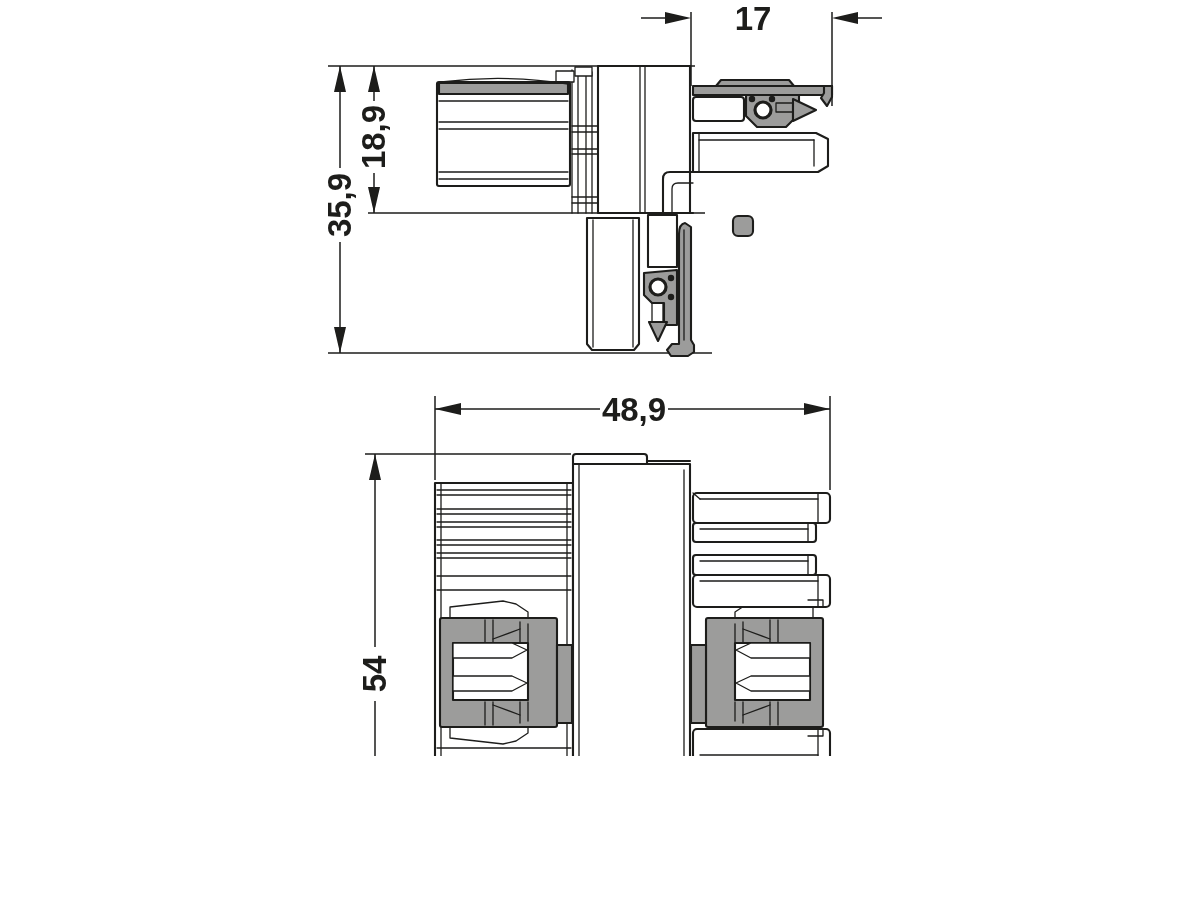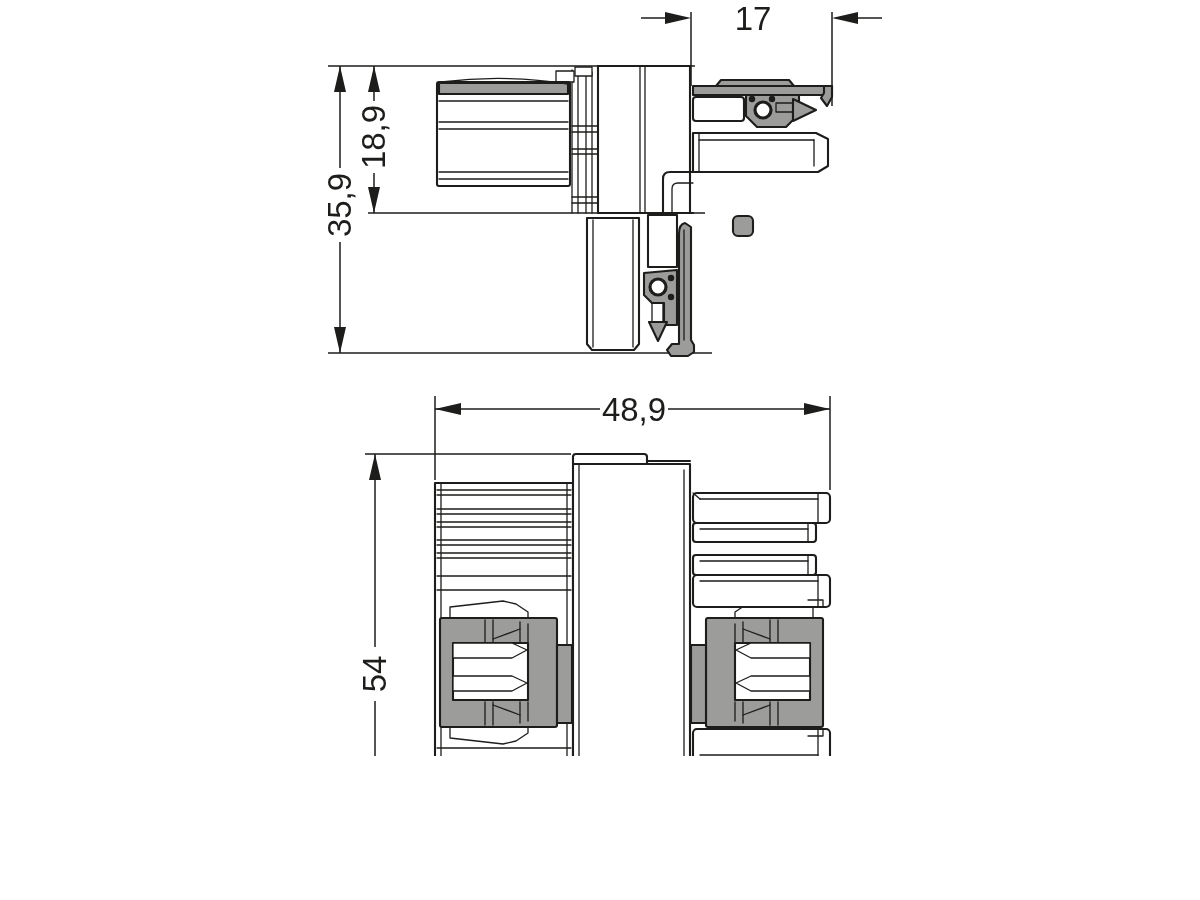--- a/index.html
+++ b/index.html
@@ -1,17 +1,17 @@
 <!DOCTYPE html>
 <html><head>
 <meta charset="utf-8">
 <style>
   html,body { margin:0; padding:0; background:#fff; }
   .page { position:relative; width:1200px; height:756px; background:var(--bg,#fff); overflow:hidden;
-          font-family:"Liberation Sans", sans-serif; }
+          font-family:"Liberation Sans", sans-serif;font-weight:bold; }
   svg { display:block; }
   
   .o  { fill:none;  stroke:var(--line,#1d1d1b); stroke-linejoin:round; stroke-linecap:round; }
   .w  { fill:#ffffff; stroke:var(--line,#1d1d1b); stroke-linejoin:round; }
   .g  { fill:var(--gray,#9c9c9b); stroke:var(--line,#1d1d1b); stroke-linejoin:round; }
   .d  { fill:var(--line,#1d1d1b); stroke:none; }
   .s2 { stroke-width:2.1; }
   .s1 { stroke-width:1.3; }
   .dimln { fill:none; stroke:var(--line,#1d1d1b); stroke-width:1.5; }
   text.dim { font-family:"Liberation Sans", sans-serif; font-size:33px; fill:var(--line,#1d1d1b); }

